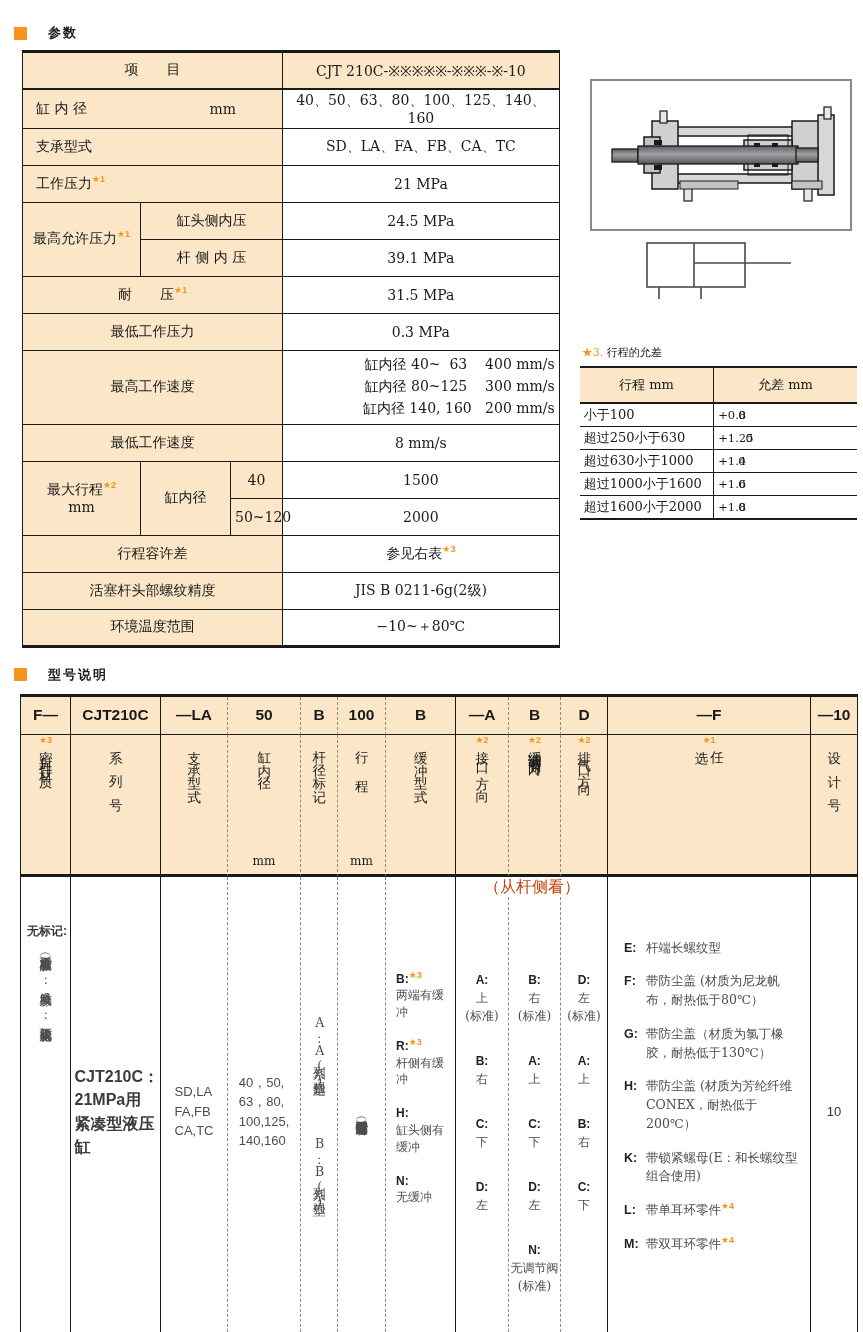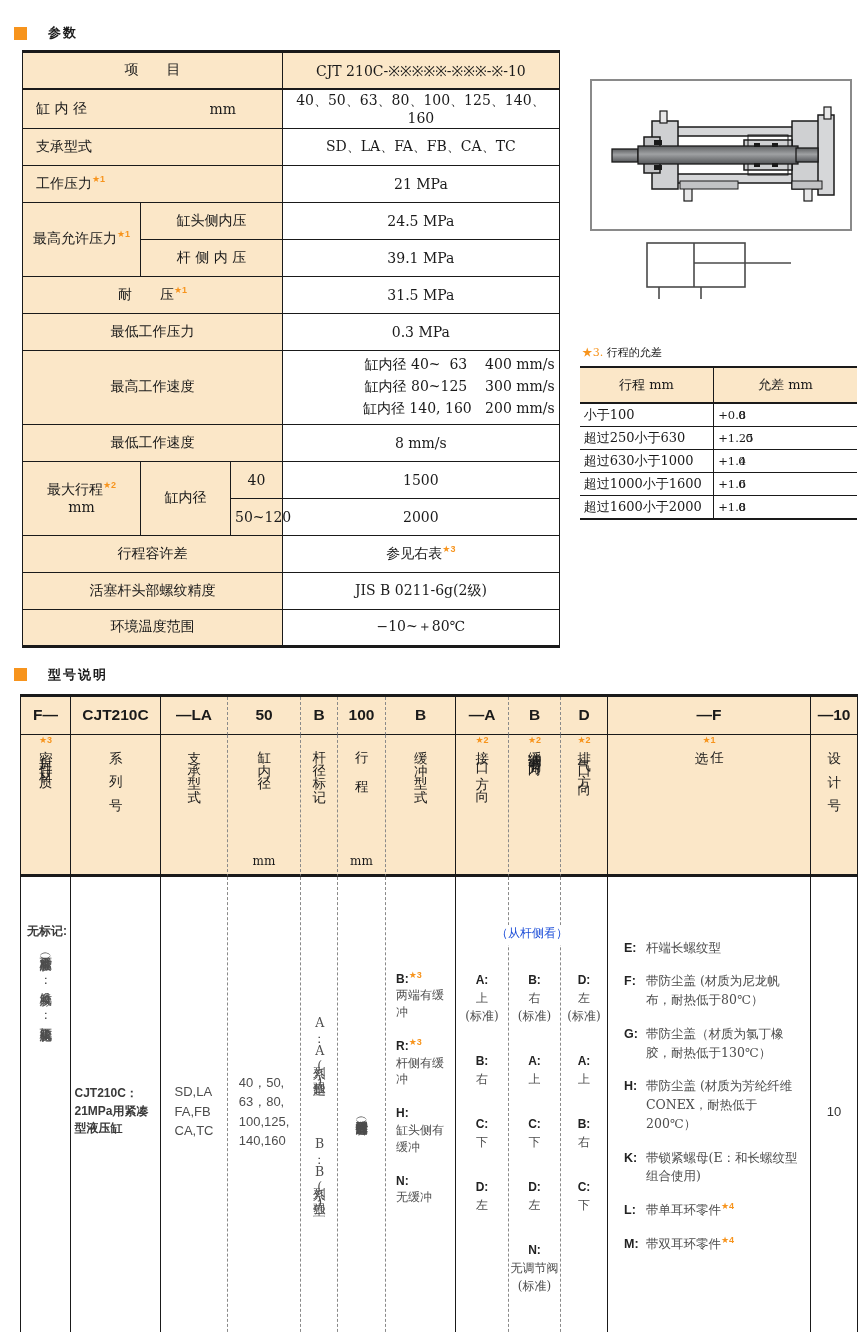--- a/index.html
+++ b/index.html
@@ -77,36 +77,36 @@
   .ls8{letter-spacing:8px}.ls26{letter-spacing:30px}.ls85{letter-spacing:88px}
   .unit-h { writing-mode:horizontal-tb; font-size:12px; padding-bottom:6px; }
 
   
   .seal-cell { display:flex; flex-direction:column; align-items:center; padding-top:46px; }
   .seal-cell .nm { font-weight:bold; font-size:12px; color:#3a3a3a; align-self:flex-start; padding-left:6px;}
   .seal-cell .vtext { font-size:12.5px; margin-top:8px;
      font-family:"DejaVu Serif","Liberation Serif",serif;}
   .vgap { margin-top:16px; }
   .center-cell { display:flex; align-items:center; justify-content:center; text-align:left; }
-  .series-txt { font-weight:bold; font-size:12px; color:#3a3a3a; line-height:1.45; width:82px;}
+  .series-txt { font-weight:bold; font-size:16px; color:#3a3a3a; line-height:1.45; width:82px;}
   .pre { white-space:pre-line; line-height:1.5; font-size:13px; }
   .rod-cell { display:flex; flex-direction:column; align-items:center; justify-content:center; gap:48px;
      font-family:"DejaVu Serif","Liberation Serif",serif; font-size:12.5px;}
   .stroke-cell { display:flex; align-items:center; justify-content:center;
      font-family:"DejaVu Serif","Liberation Serif",serif; font-size:12.5px;}
   .cushion-cell { padding:94px 4px 0 10px; }
   .cu-item { margin-bottom:17px; line-height:1.4; }
   .dcode { font-weight:bold; color:#222; font-family:"Liberation Sans","DejaVu Sans",sans-serif; }
   .cu-desc { font-family:"DejaVu Serif","Liberation Serif",serif; }
   .dir-cell { display:flex; flex-direction:column; align-items:center; padding-top:94px; gap:27px; }
   .dir-item { text-align:center; line-height:1.5; }
   .dir-item .ddesc, .dir-item .dnote { display:block; font-family:"DejaVu Serif","Liberation Serif",serif;}
   .dir-item .dnote:empty { display:none; }
   .view-note { grid-column:8 / 11; grid-row:3; justify-self:center; align-self:start;
-    margin-top:48px; background:#fff; padding:0 3px; z-index:2; font-size:12px; color:#1d4ed8;
+    background:#fff; padding:0 3px; z-index:2; font-size:16px; color:#c2410c;
     font-family:"DejaVu Serif","Liberation Serif",serif; height:20px;}
   .opt-cell { padding:62px 8px 0 16px; }
   .opt-item { display:flex; margin-bottom:15px; line-height:1.5; font-size:12.5px;}
   .opt-item .ocode { font-weight:bold; color:#222; width:22px; flex:none;
      font-family:"Liberation Sans","DejaVu Sans",sans-serif;}
   .opt-item .odesc { font-family:"DejaVu Serif","Liberation Serif",serif; }
   .design-cell { display:flex; align-items:center; justify-content:center; font-size:13px; color:#333;}
 </style>
 </head>
 <body>

